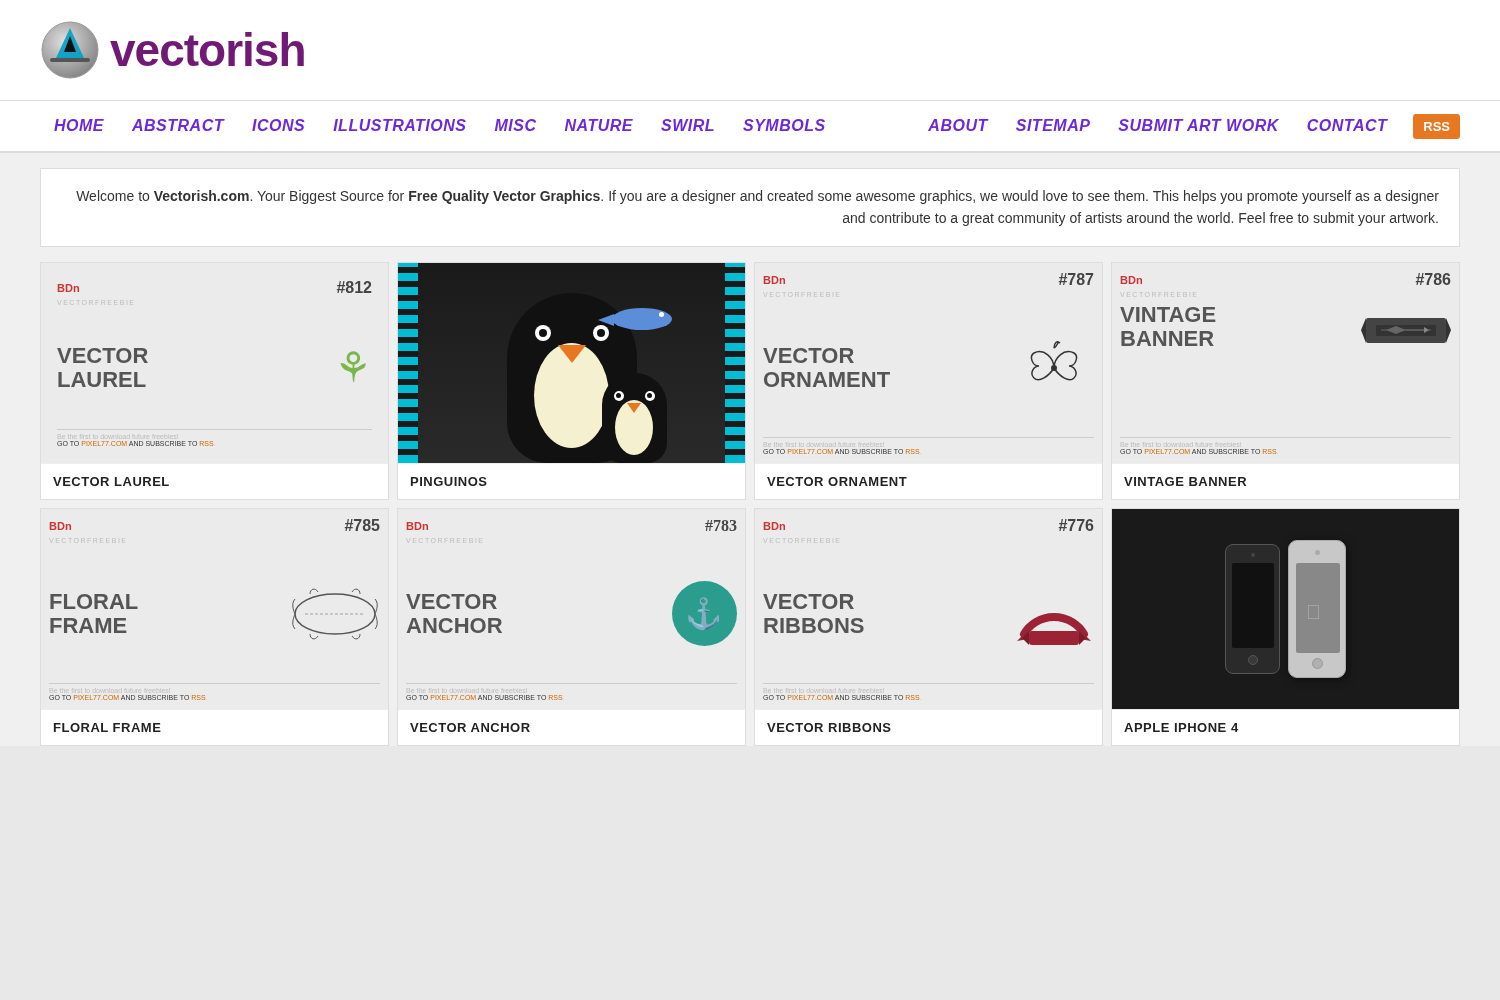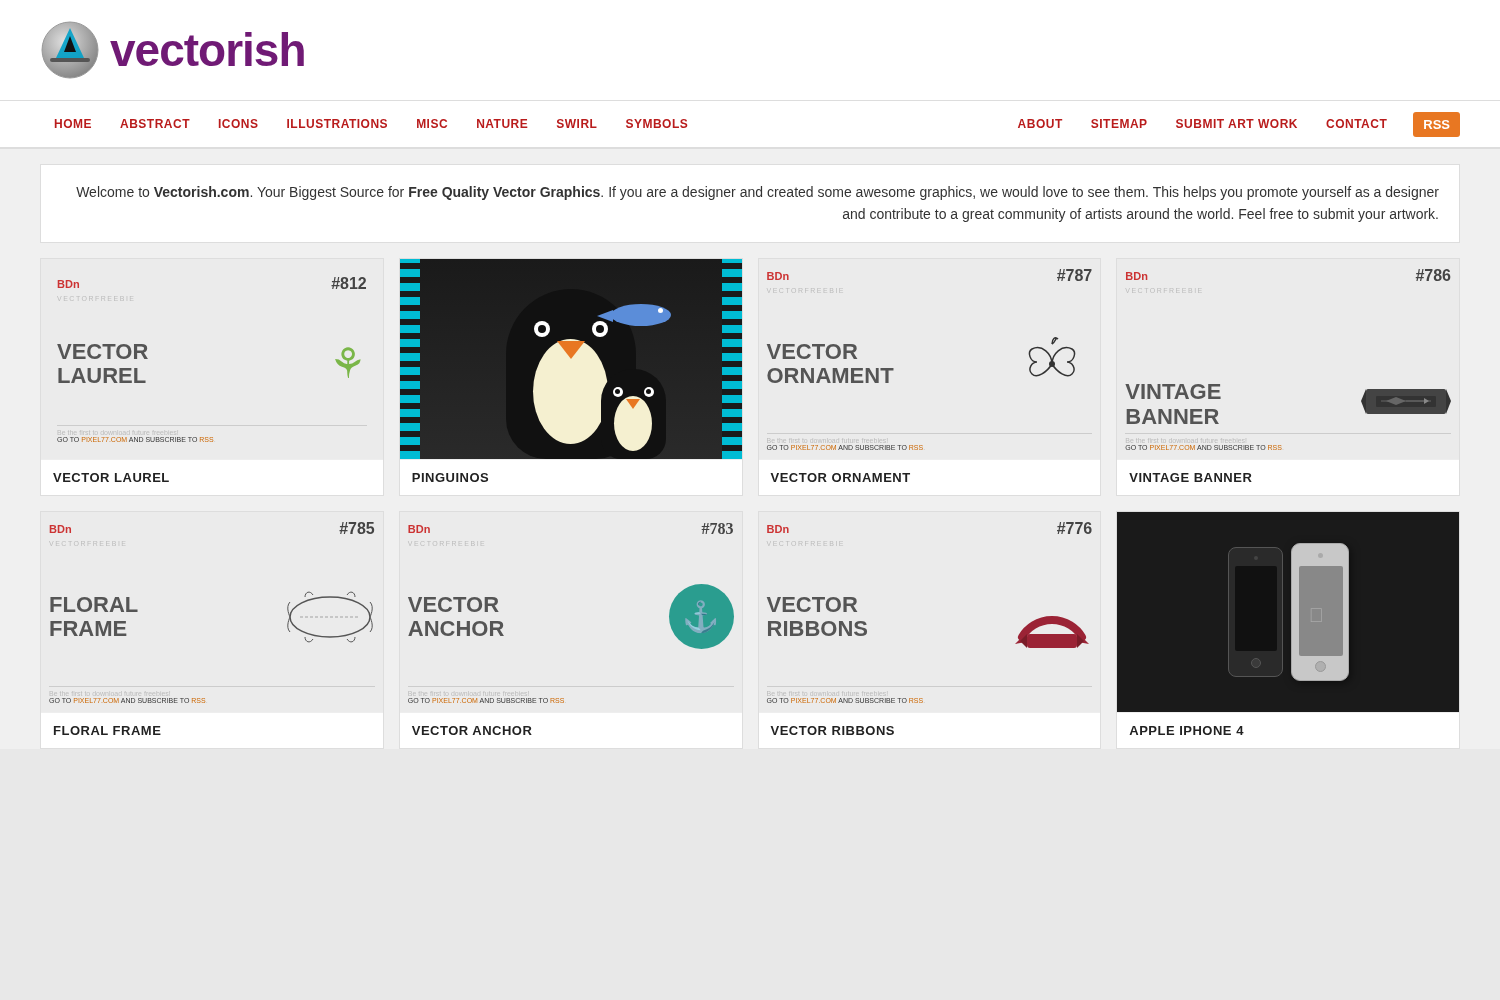--- a/index.html
+++ b/index.html
@@ -10,29 +10,29 @@
     
     #header { background: #fff; padding: 20px 40px 15px 40px; border-bottom: 1px solid #ddd; }
     #logo-area { display: flex; align-items: center; margin-bottom: 5px; }
     #logo-icon { width: 60px; height: 60px; margin-right: 10px; }
     #logo-text { font-size: 46px; font-weight: bold; color: #701a75; letter-spacing: -1px; }
 
     
     #nav { background: #fff; border-bottom: 2px solid #ddd; padding: 0 40px; display: flex; align-items: center; justify-content: space-between; }
     #nav-left { display: flex; gap: 0; }
     #nav-right { display: flex; align-items: center; gap: 0; }
-    .nav-item { font-size: 12px; font-weight: bold; color: #b91c1c; text-decoration: none; padding: 16px 14px; display: inline-block; letter-spacing: 0.5px; cursor: pointer; }
+    .nav-item { font-size: 16px; font-weight: bold; color: #6d28d9; text-decoration: none; padding: 16px 14px; display: inline-block; letter-spacing: 0.5px; cursor: pointer; font-style: italic; }
     #rss-btn { background: #e87722; color: #fff; font-weight: bold; font-size: 13px; padding: 5px 10px; border-radius: 3px; margin-left: 12px; cursor: pointer; }
 
     
     #welcome { background: #fff; border: 1px solid #ddd; margin: 15px 40px; padding: 16px 20px; font-size: 14px; color: #333; line-height: 1.6; text-align: right; }
     #welcome b { font-weight: bold; }
 
     
-    #grid { display: grid; grid-template-columns: repeat(4, 1fr); gap: 15px; margin: 0 40px 20px 40px; }
+    #grid { display: grid; grid-template-columns: repeat(4, 1fr); gap: 8px; margin: 0 40px 20px 40px; }
     .grid-item { background: #fff; border: 1px solid #ddd; cursor: pointer; }
     .grid-thumb { width: 100%; height: 200px; overflow: hidden; display: flex; align-items: center; justify-content: center; background: #f5f5f5; position: relative; }
     .grid-caption { padding: 10px 12px; font-size: 13px; font-weight: bold; color: #222; letter-spacing: 0.5px; border-top: 1px solid #eee; }
 
     
     .thumb-vector-laurel { background: #ebebeb; flex-direction: column; justify-content: flex-start; padding: 8px; }
     .thumb-pinguinos { background: #1a1a1a; }
     .thumb-vector-ornament { background: #ebebeb; }
     .thumb-vintage-banner { background: #ebebeb; }
     .thumb-floral-frame { background: #ebebeb; }
@@ -199,21 +199,21 @@
     </div>
 
     <div class="grid-item">
       <div class="grid-thumb thumb-vintage-banner">
         <div style="width:100%;height:100%;background:#ebebeb;padding:8px;display:flex;flex-direction:column;">
           <div style="display:flex;justify-content:space-between;align-items:center;">
             <span style="color:#cc3333;font-weight:bold;font-size:11px;">BDn</span>
             <span style="font-size:16px;font-weight:bold;color:#444;">#786</span>
           </div>
           <div style="font-size:7px;color:#bbb;letter-spacing:1.5px;margin-top:2px;">VECTORFREEBIE</div>
-          <div style="display:flex;align-items:flex-end;justify-content:space-between;flex:1;margin-top:5px;">
+          <div style="display:flex;align-items:flex-start;justify-content:space-between;flex:1;margin-top:5px;">
             <div style="font-size:22px;font-weight:900;color:#555;line-height:1.1;">VINTAGE<br>BANNER</div>
             <svg width="90" height="55" viewBox="0 0 90 55">
               <rect x="5" y="15" width="80" height="25" rx="2" fill="#444"></rect>
               <polygon points="5,15 0,27 5,40" fill="#333"></polygon>
               <polygon points="85,15 90,27 85,40" fill="#333"></polygon>
               <rect x="15" y="22" width="60" height="11" rx="1" fill="#333"></rect>
               <line x1="20" y1="27" x2="70" y2="27" stroke="#666" stroke-width="1"></line>
               <polygon points="25,27 35,23 45,27 35,31" fill="#666"></polygon>
               <line x1="45" y1="27" x2="65" y2="27" stroke="#666" stroke-width="1" marker-end="url(#arrow)"></line>
               <polygon points="63,24 68,27 63,30" fill="#888"></polygon>

